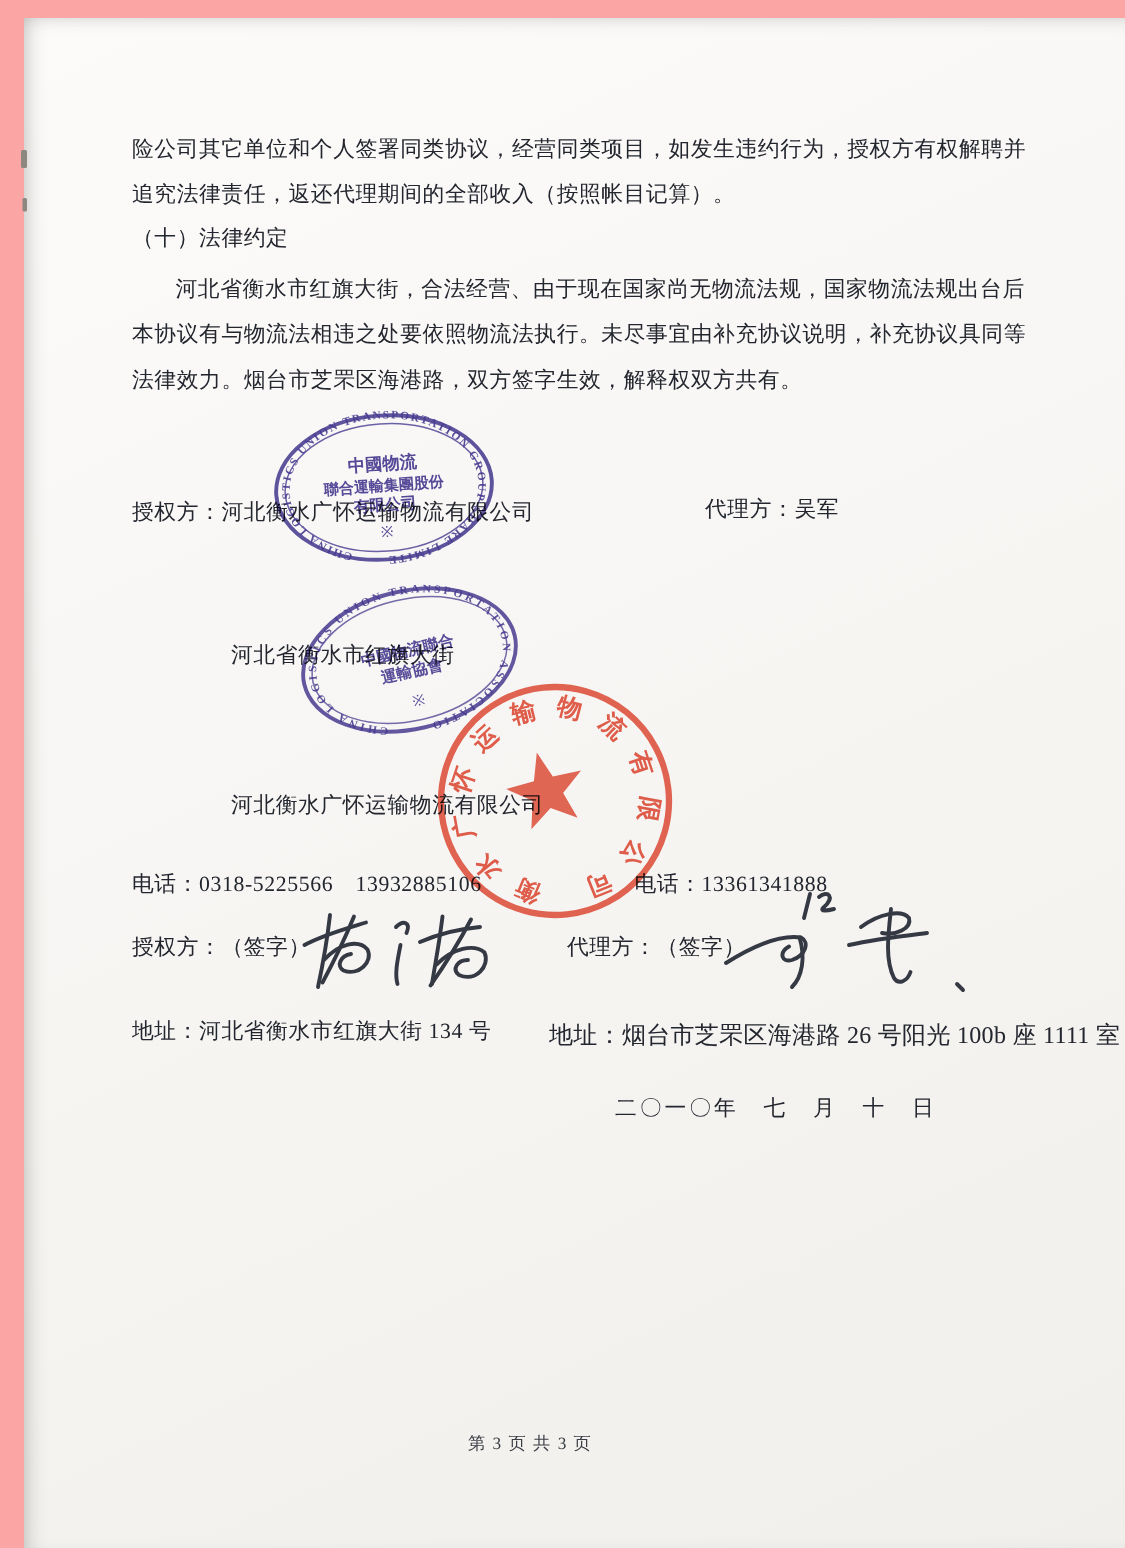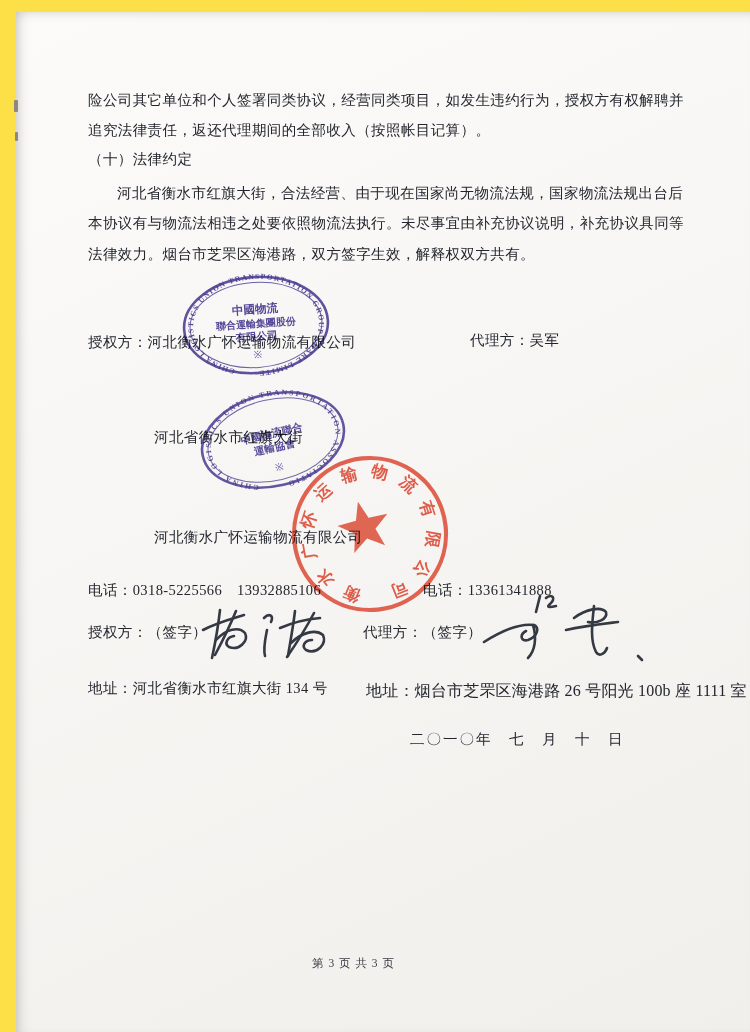--- a/index.html
+++ b/index.html
@@ -1,16 +1,16 @@
 <!DOCTYPE html>
 <html><head>
 <meta charset="utf-8">
 <style>
   html,body{margin:0;padding:0;background:#ffffff;}
-  .canvas{position:relative;width:750px;height:1032px;overflow:hidden;background:#fde047;
+  .canvas{position:relative;width:750px;height:1032px;overflow:hidden;background:#fca5a5;
           font-family:"Liberation Serif","DejaVu Serif",serif;}
   .paper{position:absolute;left:16px;top:12px;right:0;bottom:0;
          background:linear-gradient(155deg,#fcfbfa 0%,#f8f7f5 35%,#f3f2ef 75%,#f0efec 100%);
          box-shadow:inset 10px 0 14px -10px rgba(60,55,50,.35), inset 0 10px 12px -10px rgba(60,55,50,.18);}
   .mark{position:absolute;background:#8d8780;border-radius:1px;}
   .t{position:absolute;color:#23262e;font-size:14.5px;letter-spacing:.4px;white-space:pre;line-height:1.2;}
   .t.small{font-size:16px;letter-spacing:.2px;font-family:Liberation Serif, serif;}
   .t.footer{font-size:11.5px;color:#3a3d44;letter-spacing:1px;}
   .stamp{position:absolute;mix-blend-mode:multiply;}
   .sig{position:absolute;mix-blend-mode:multiply;}
@@ -32,21 +32,21 @@
   <div class="t" style="left:88px;top:246px;">法律效力。烟台市芝罘区海港路，双方签字生效，解释权双方共有。</div>
 
   <div class="t" style="left:88px;top:334px;">授权方：河北衡水广怀运输物流有限公司</div>
   <div class="t" style="left:470px;top:332px;">代理方：吴军</div>
   <div class="t" style="left:154px;top:429px;">河北省衡水市红旗大街</div>
   <div class="t" style="left:154px;top:529px;">河北衡水广怀运输物流有限公司</div>
 
   <div class="t" style="left:88px;top:582px;">电话：0318-5225566　13932885106</div>
   <div class="t" style="left:378px;top:582px;margin-left:45px;">电话：13361341888</div>
   <div class="t" style="left:88px;top:624px;">授权方：（签字）</div>
-  <div class="t" style="left:363px;top:624px;text-align:right;">代理方：（签字）</div>
+  <div class="t" style="left:378px;top:624px;text-align:right;">代理方：（签字）</div>
   <div class="t" style="left:88px;top:680px;font-family:Liberation Serif, serif;">地址：河北省衡水市红旗大街 134 号</div>
   <div class="t small" style="left:366px;top:681px;">地址：烟台市芝罘区海港路 26 号阳光 100b 座 1111 室</div>
   <div class="t" style="left:410px;top:731px;letter-spacing:2px;">二〇一〇年　七　月　十　日</div>
 
   <div class="t footer" style="left:312px;top:957px;">第 3 页 共 3 页</div>
 
   <div class="stamp" style="left:176px;top:268px;width:160px;height:114px;transform:rotate(-4deg);">
     <svg width="160" height="114" viewBox="0 0 160 114">
       <ellipse cx="80" cy="57" rx="72" ry="48" fill="none" stroke="#4a3d96" stroke-width="2.6" opacity=".88"></ellipse>
       <ellipse cx="80" cy="57" rx="66" ry="42.5" fill="none" stroke="#4a3d96" stroke-width="1" opacity=".8"></ellipse>

